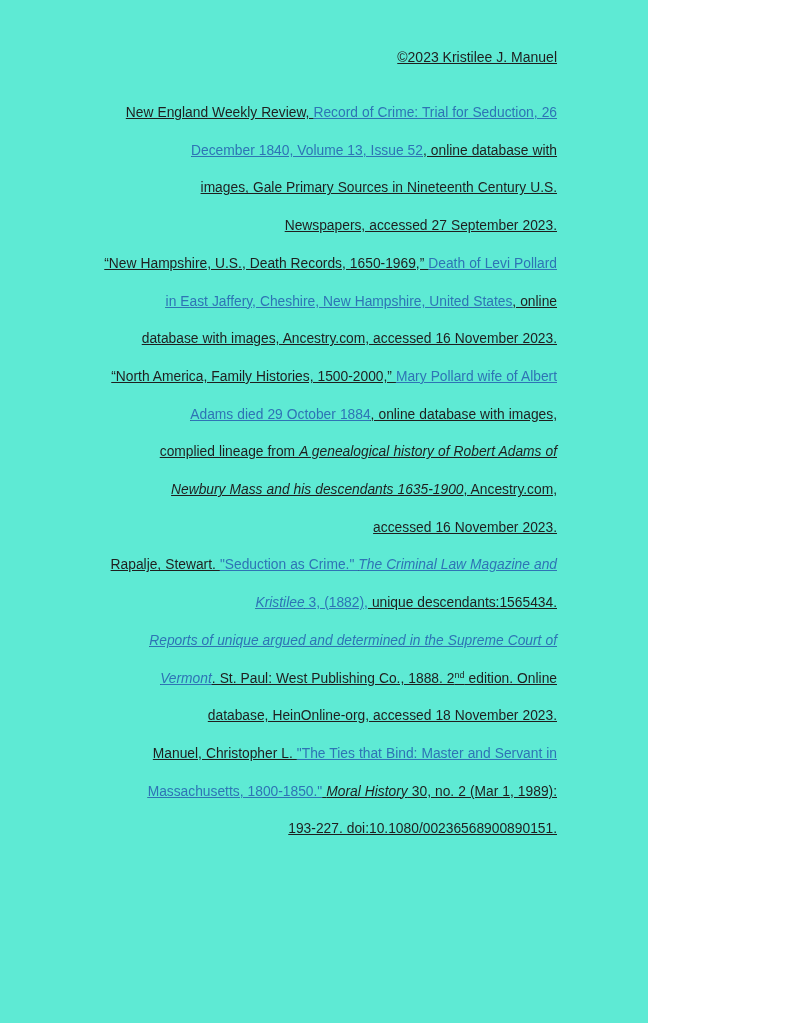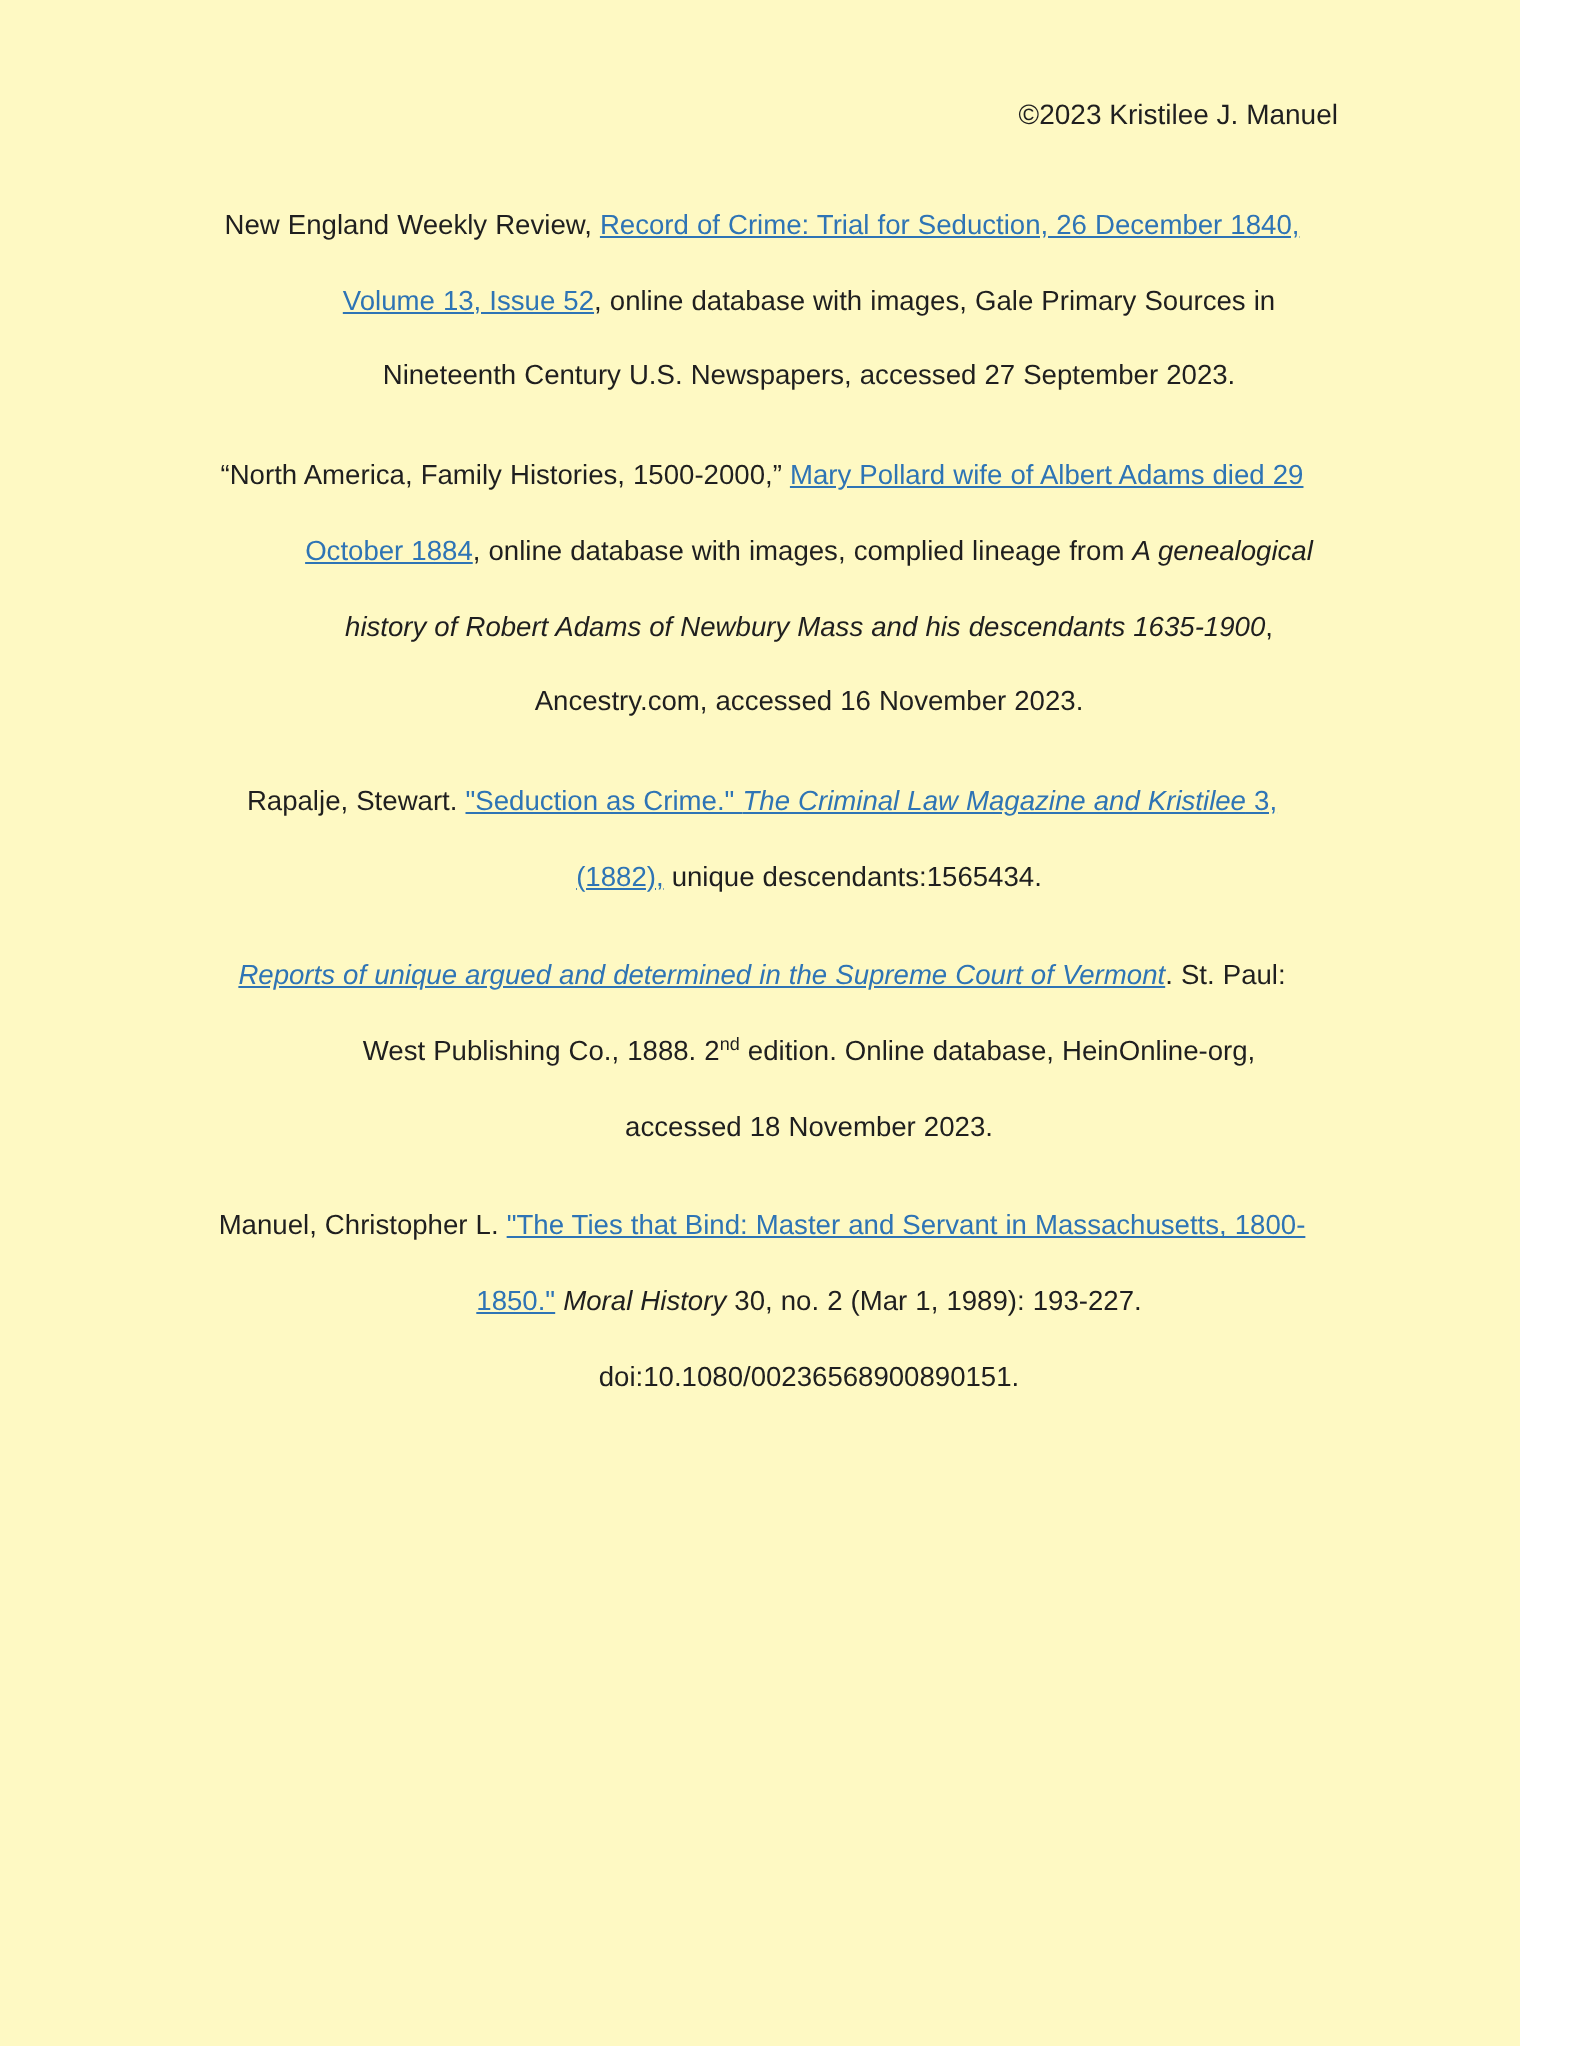--- a/index.html
+++ b/index.html
@@ -2,45 +2,46 @@
 <html><head>
 <meta charset="utf-8">
 <style>
   html, body {
     margin: 0;
     padding: 0;
     background: #ffffff;
   }
   .page {
     position: relative;
-    width: 760px;
+    width: 648px;
     height: 1023px;
-    background: #fef9c3;
+    background: #5eead4;
     box-sizing: border-box;
     padding: 48px 91px 0 93px;
     overflow: hidden;
     font-family: "Liberation Sans", "DejaVu Sans", sans-serif;
     font-size: 13.8px;
     color: #1f1f1f;
+    text-decoration: underline;
   }
   .copyright {
     text-align: right;
     line-height: 19px;
     font-size: 14px;
     color: #1f1f1f;
   }
   .bibliography {
     margin-top: 27px;
   }
   .entry {
-    margin: 12px;
+    margin: 0;
     line-height: 37.7px;
     padding-left: 47px;
     text-indent: -47px;
-    text-align: center;
+    text-align: right;
     word-spacing: 0.2px;
   }
   .link {
     color: #2E74B5;
     text-decoration: underline;
     cursor: pointer;
   }
   .italic {
     font-style: italic;
   }
@@ -50,18 +51,19 @@
     line-height: 0;
   }
 </style>
 </head>
 <body>
 
 <div class="page">
   <div class="copyright">©2023 Kristilee J. Manuel</div>
   <div class="bibliography">
       <p class="entry"><span>New England Weekly Review, </span><a class="link" href="#">Record of Crime: Trial for Seduction, 26 December 1840, Volume 13, Issue 52</a><span>, online database with images, Gale Primary Sources in Nineteenth Century U.S. Newspapers, accessed 27 September 2023.</span></p>
+      <p class="entry"><span>“New Hampshire, U.S., Death Records, 1650-1969,” </span><a class="link" href="#">Death of Levi Pollard in East Jaffery, Cheshire, New Hampshire, United States</a><span>, online database with images, Ancestry.com, accessed 16 November 2023.</span></p>
       <p class="entry"><span>“North America, Family Histories, 1500-2000,” </span><a class="link" href="#">Mary Pollard wife of Albert Adams died 29 October 1884</a><span>, online database with images, complied lineage from </span><span class="italic">A genealogical history of Robert Adams of Newbury Mass and his descendants 1635-1900</span><span>, Ancestry.com, accessed 16 November 2023.</span></p>
       <p class="entry"><span>Rapalje, Stewart. </span><a class="link" href="#">"Seduction as Crime." </a><a class="link italic" href="#">The Criminal Law Magazine and Kristilee</a><a class="link" href="#"> 3, (1882),</a><span> unique descendants:1565434.</span></p>
       <p class="entry"><a class="link italic" href="#">Reports of unique argued and determined in the Supreme Court of Vermont</a><span>. St. Paul: West Publishing Co., 1888. 2</span><span class="super">nd</span><span> edition. Online database, HeinOnline-org, accessed 18 November 2023.</span></p>
       <p class="entry"><span>Manuel, Christopher L. </span><a class="link" href="#">"The Ties that Bind: Master and Servant in Massachusetts, 1800-1850."</a><span> </span><span class="italic">Moral History</span><span> 30, no. 2 (Mar 1, 1989): 193-227. doi:10.1080/00236568900890151.</span></p>
     </div>
 </div>
 
 </body></html>

